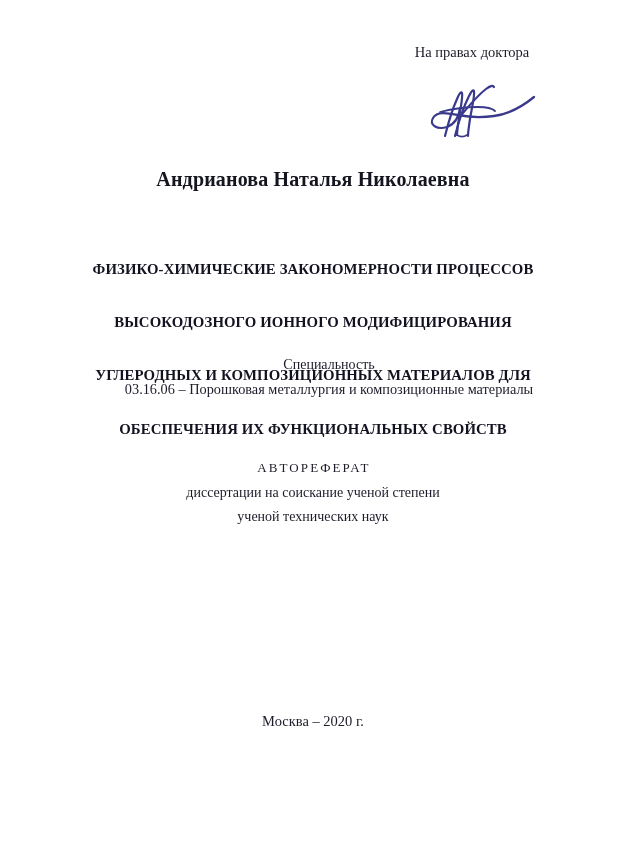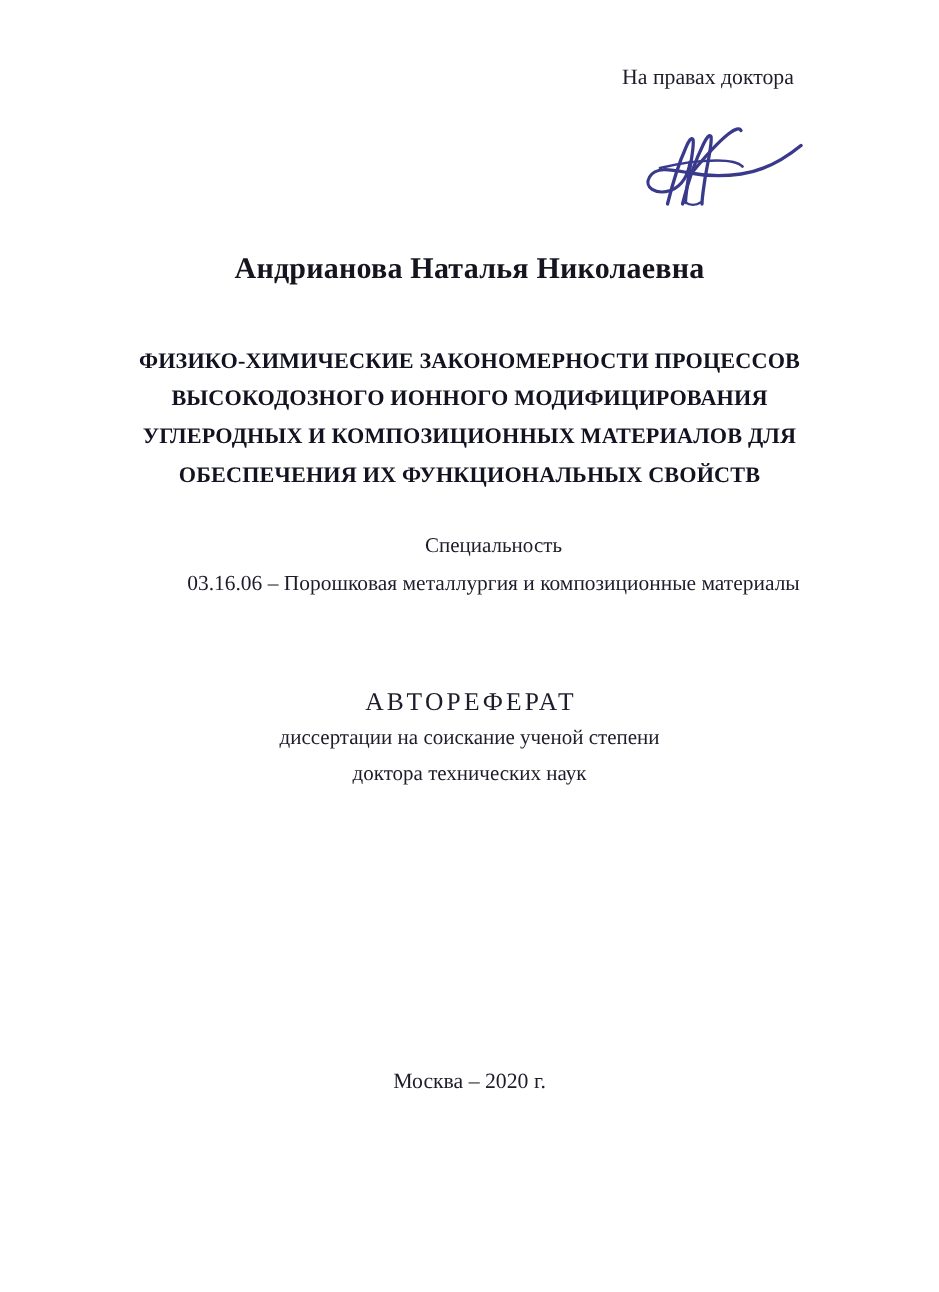--- a/index.html
+++ b/index.html
@@ -70,21 +70,21 @@
     left: 66px;
     width: 494px;
     text-align: center;
     font-size: 14.8px;
     font-weight: bold;
     line-height: 25.2px;
     letter-spacing: 0.1px;
     color: #121220;
     text-transform: uppercase;
   }
-  .title .tline { display: block; white-space: nowrap; }
+  .title .tline { display: block; white-space: nowrap; margin-top: 28px; }
 
   
   .specialty {
     position: absolute;
     top: 352px;
     left: 0;
     width: 100%;
     text-align: center;
     font-size: 14px;
     line-height: 25px;
@@ -100,21 +100,21 @@
     left: 0;
     width: 100%;
     text-align: center;
     font-size: 14px;
     line-height: 24.5px;
     color: #1c1c2a;
   }
   .abstract .aline { display: block; }
   .abstract .heading {
     letter-spacing: 2.1px;
-    font-size: 17px;
+    font-size: 13px;
     padding-left: 2px;
   }
 
   
   .place-year {
     position: absolute;
     top: 702px;
     left: 0;
     width: 100%;
     text-align: center;
@@ -161,18 +161,18 @@
   </div>
 
   <div class="specialty">
     <span class="sline">Специальность</span>
     <span class="sline code-line">03.16.06 – Порошковая металлургия и композиционные материалы</span>
   </div>
 
   <div class="abstract">
     <span class="aline heading">АВТОРЕФЕРАТ</span>
     <span class="aline">диссертации на соискание ученой степени</span>
-    <span class="aline">доктора технических наук</span>
+    <span class="aline">ученой технических наук</span>
   </div>
 
   <div class="place-year">Москва – 2020 г.</div>
 
 </div>
 
 </body></html>

